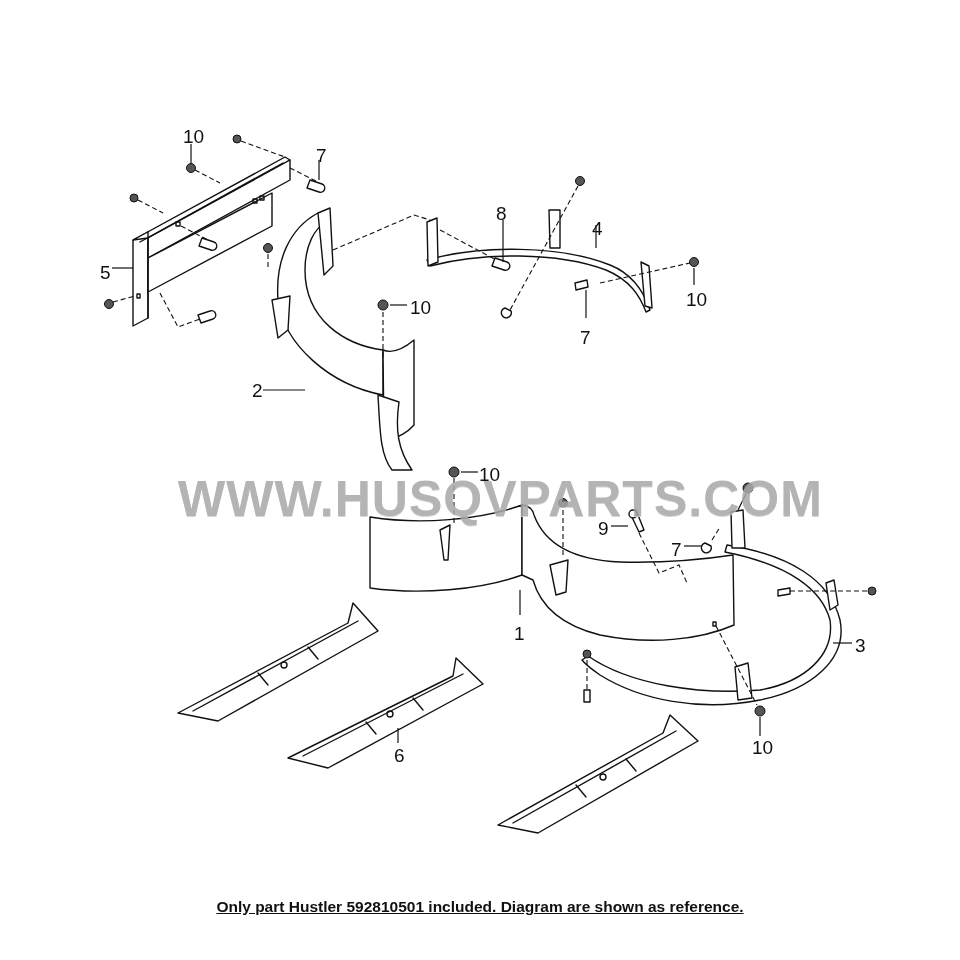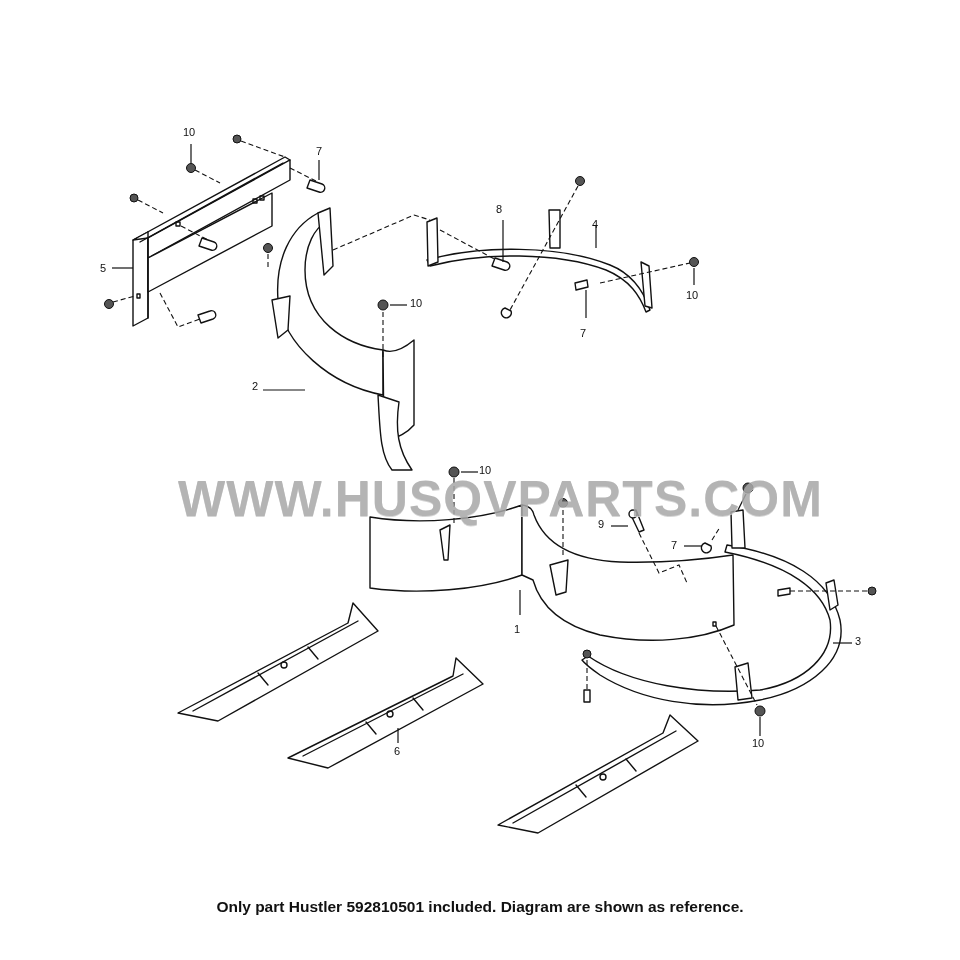--- a/index.html
+++ b/index.html
@@ -1,20 +1,20 @@
 <!DOCTYPE html>
 <html><head>
 <meta charset="utf-8">
 <style>
   html,body{margin:0;padding:0;background:#ffffff;}
   body{width:960px;height:960px;position:relative;overflow:hidden;font-family:"Liberation Sans",sans-serif;}
   #diagram{position:absolute;left:0;top:0;width:960px;height:960px;}
-  .callout{position:absolute;font-family:"Liberation Sans",sans-serif;font-size:11px;color:#111;line-height:1;}
+  .callout{position:absolute;font-family:"Liberation Sans",sans-serif;font-size:19px;color:#111;line-height:1;}
   .watermark{position:absolute;left:178px;top:470px;width:610px;text-align:center;font-family:"Liberation Sans",sans-serif;font-weight:bold;font-size:50px;letter-spacing:1px;color:#a8a8a8;opacity:0.85;text-shadow:0 1px 0 #d0d0d0;}
-  .caption{position:absolute;left:0;top:898px;width:960px;text-align:center;font-family:"Liberation Sans",sans-serif;font-weight:bold;font-size:15.5px;color:#111;}
+  .caption{position:absolute;left:0;top:898px;width:960px;text-align:center;font-family:"Liberation Sans",sans-serif;font-weight:bold;font-size:15.5px;color:#111;text-decoration:underline;}
   svg .p{fill:none;stroke:#111;stroke-width:1.4;stroke-linejoin:round;stroke-linecap:round;}
   svg .pf{fill:#fff;stroke:#111;stroke-width:1.4;stroke-linejoin:round;}
   svg .d{fill:none;stroke:#111;stroke-width:1.1;stroke-dasharray:5 3;}
   svg .l{fill:none;stroke:#111;stroke-width:1.2;}
   svg .nut{fill:#555;stroke:#111;stroke-width:1;}
 </style>
 </head>
 <body>
 
 <div id="diagram">

